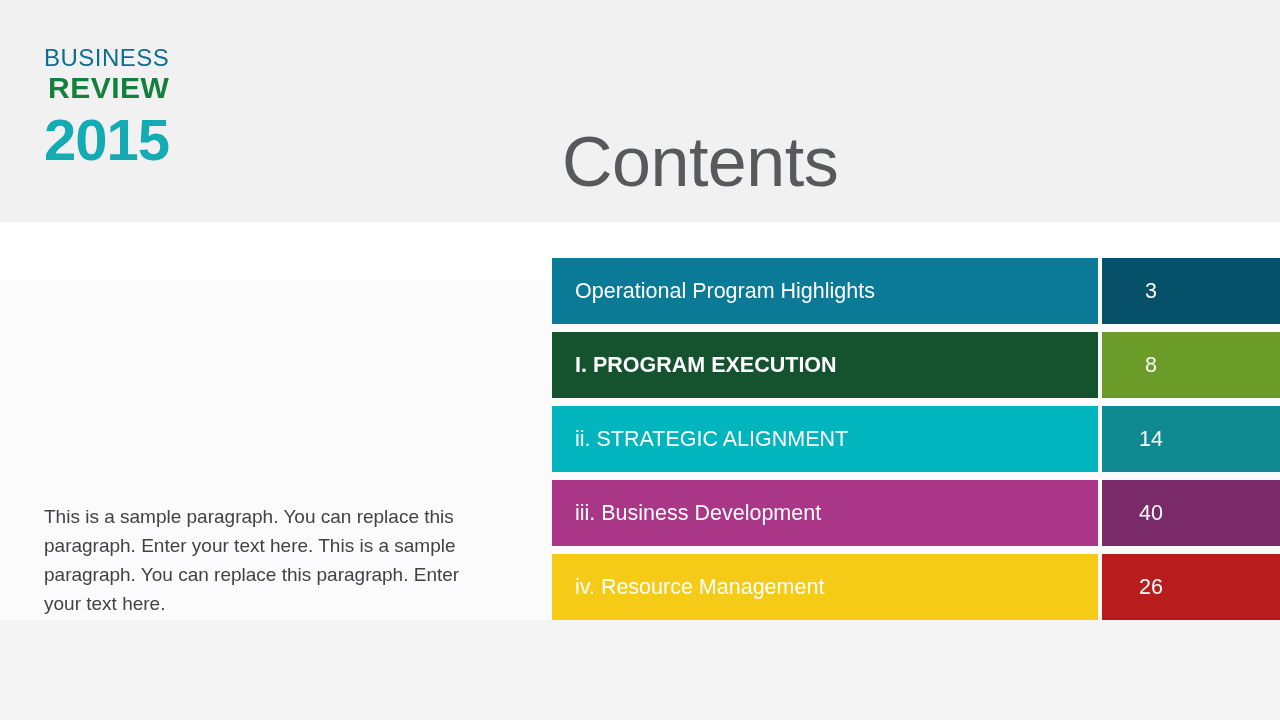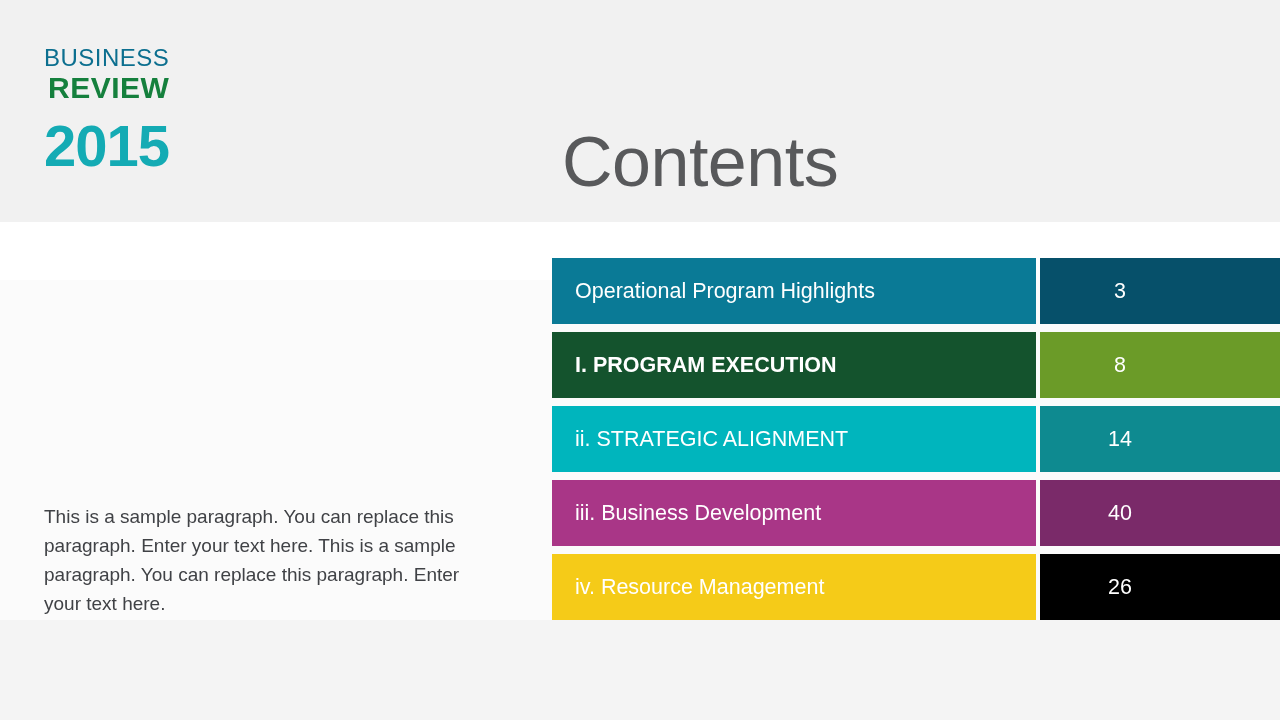--- a/index.html
+++ b/index.html
@@ -81,21 +81,21 @@
     color: #15803d;
     margin-top: 3px;
     text-align: right;
   }
   .logo-year {
     display: block;
     font-size: 58px;
     font-weight: bold;
     letter-spacing: -1px;
     color: #14abb4;
-    margin-top: 14px;
+    margin-top: 8px;
   }
 
   
   .contents-title {
     position: absolute;
     left: 562px;
     top: 124px;
     font-size: 70px;
     font-weight: normal;
     color: #58595b;
@@ -125,21 +125,21 @@
     position: relative;
     height: 66px;
     margin-bottom: 8px;
     display: flex;
     align-items: stretch;
   }
   .contents-row:last-child {
     margin-bottom: 16px;
   }
   .row-label {
-    width: 484px;
+    width: 546px;
     display: flex;
     align-items: center;
     padding-left: 23px;
     box-sizing: border-box;
     font-size: 21.5px;
     color: #ffffff;
   }
   .row-gap {
     width: 4px;
     background: transparent;
@@ -192,17 +192,17 @@
         <div class="row-page" style="background: rgb(14, 138, 144);">14</div>
       </div>
       <div class="contents-row">
         <div class="row-label" style="background: rgb(169, 54, 135);">iii. Business Development</div>
         <div class="row-gap"></div>
         <div class="row-page" style="background: rgb(122, 42, 105);">40</div>
       </div>
       <div class="contents-row">
         <div class="row-label" style="background: rgb(245, 203, 24);">iv. Resource Management</div>
         <div class="row-gap"></div>
-        <div class="row-page" style="background: #000000;">26</div>
+        <div class="row-page" style="background: #b91c1c;">26</div>
       </div>
     </div>
 
 </div>
 
 </body></html>

